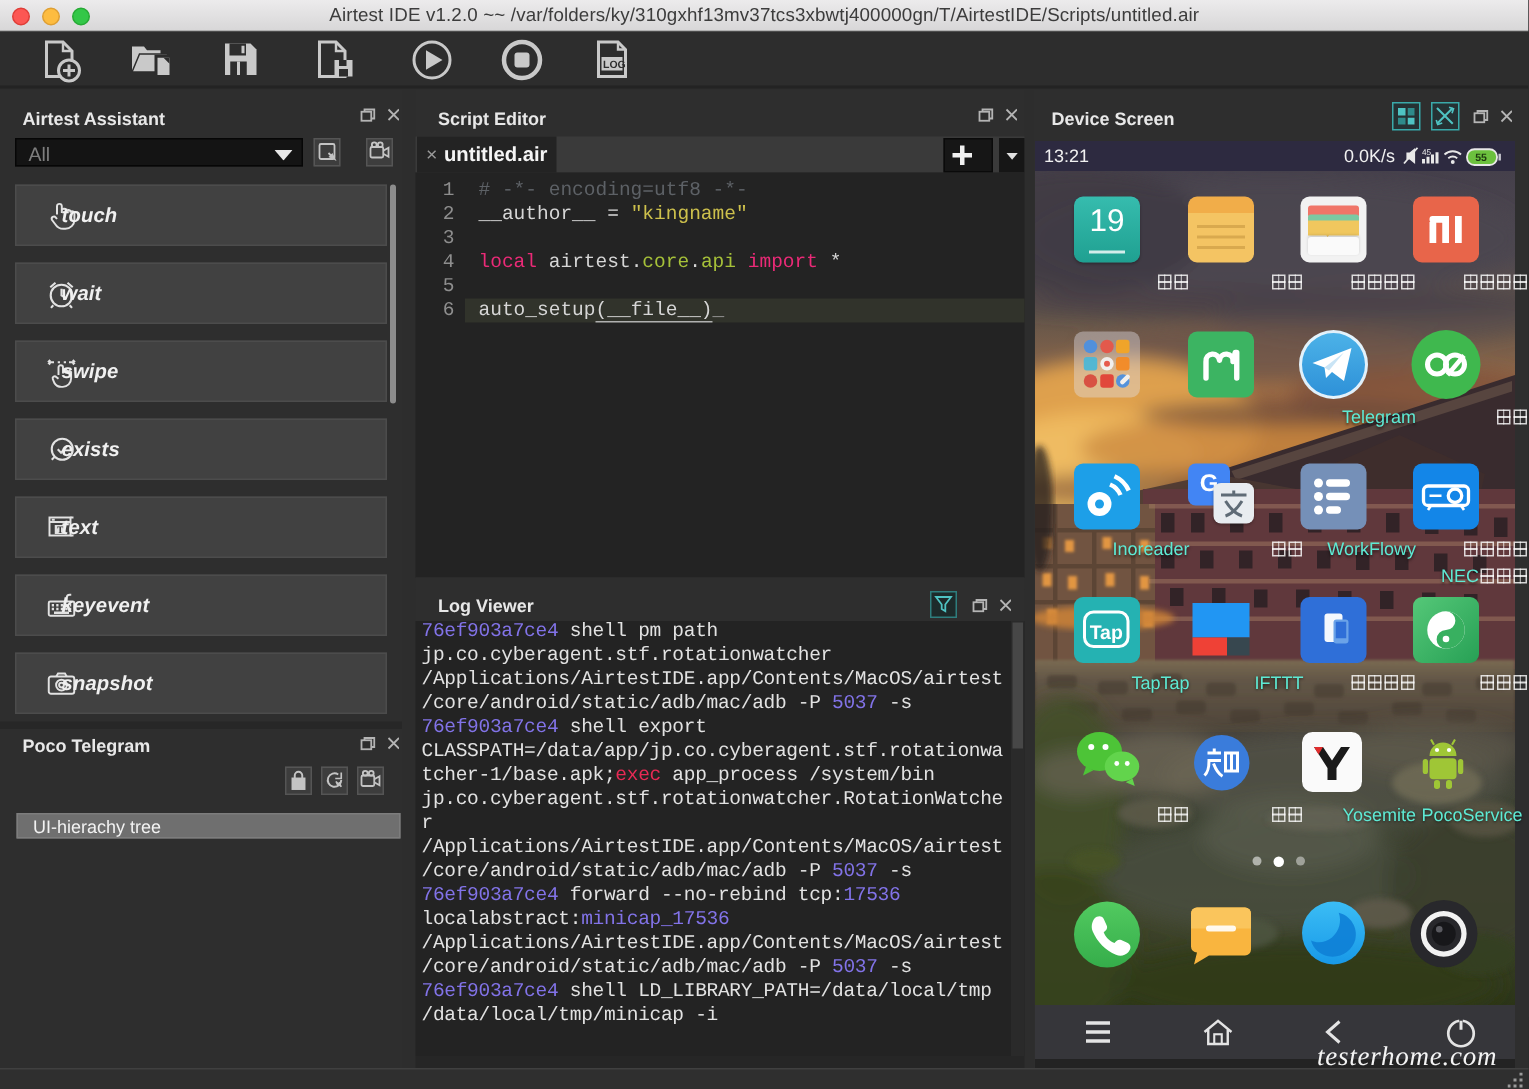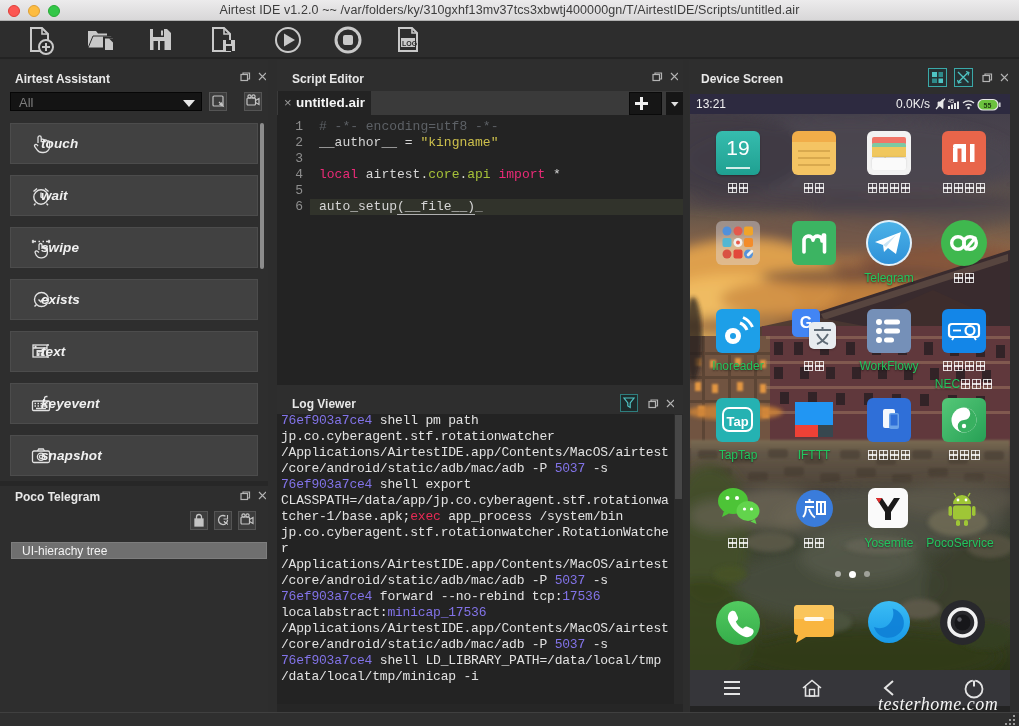--- a/index.html
+++ b/index.html
@@ -11,21 +11,21 @@
         border:1px solid rgba(255,255,255,.8);
         background:
           linear-gradient(to bottom, transparent 42%, rgba(255,255,255,.8) 42%, rgba(255,255,255,.8) 58%, transparent 58%),
           linear-gradient(to right, transparent 44%, rgba(255,255,255,.8) 44%, rgba(255,255,255,.8) 58%, transparent 58%);
   }
   .cjd { border-color:rgba(230,230,235,.75);
         background:
           linear-gradient(to bottom, transparent 42%, rgba(230,230,235,.75) 42%, rgba(230,230,235,.75) 58%, transparent 58%),
           linear-gradient(to right, transparent 44%, rgba(230,230,235,.75) 44%, rgba(230,230,235,.75) 58%, transparent 58%);
   }
-  .lbl { position:absolute; text-align:center; color:#22c55e; font-size:12px; text-shadow:0 1px 2px rgba(0,0,0,.6); white-space:nowrap; }
+  .lbl { position:absolute; text-align:right; color:#5eead4; font-size:12px; text-shadow:0 1px 2px rgba(0,0,0,.6); white-space:nowrap; }
   .hdrtxt { color:#e8e8e8; font-size:12px; font-weight:bold; }
   .wbtn { position:absolute; width:18px; height:19px; background:#3d3d3d; border:1px solid #555; }
   .item { left:10px; width:248px; height:41px; background:#414141; border:1px solid #4c4c4c; }
   .icn  { position:absolute; left:19px; top:9px; }
   .itxt { position:absolute; left:30px; top:12px; color:#f0f0f0; font-size:13.5px; font-weight:bold; letter-spacing:0.1px;font-style:italic; }
   .lp { color:#8273e8; }
   .lr { color:#e82a55; }
   pre { margin:0; }
 </style>
 </head>

